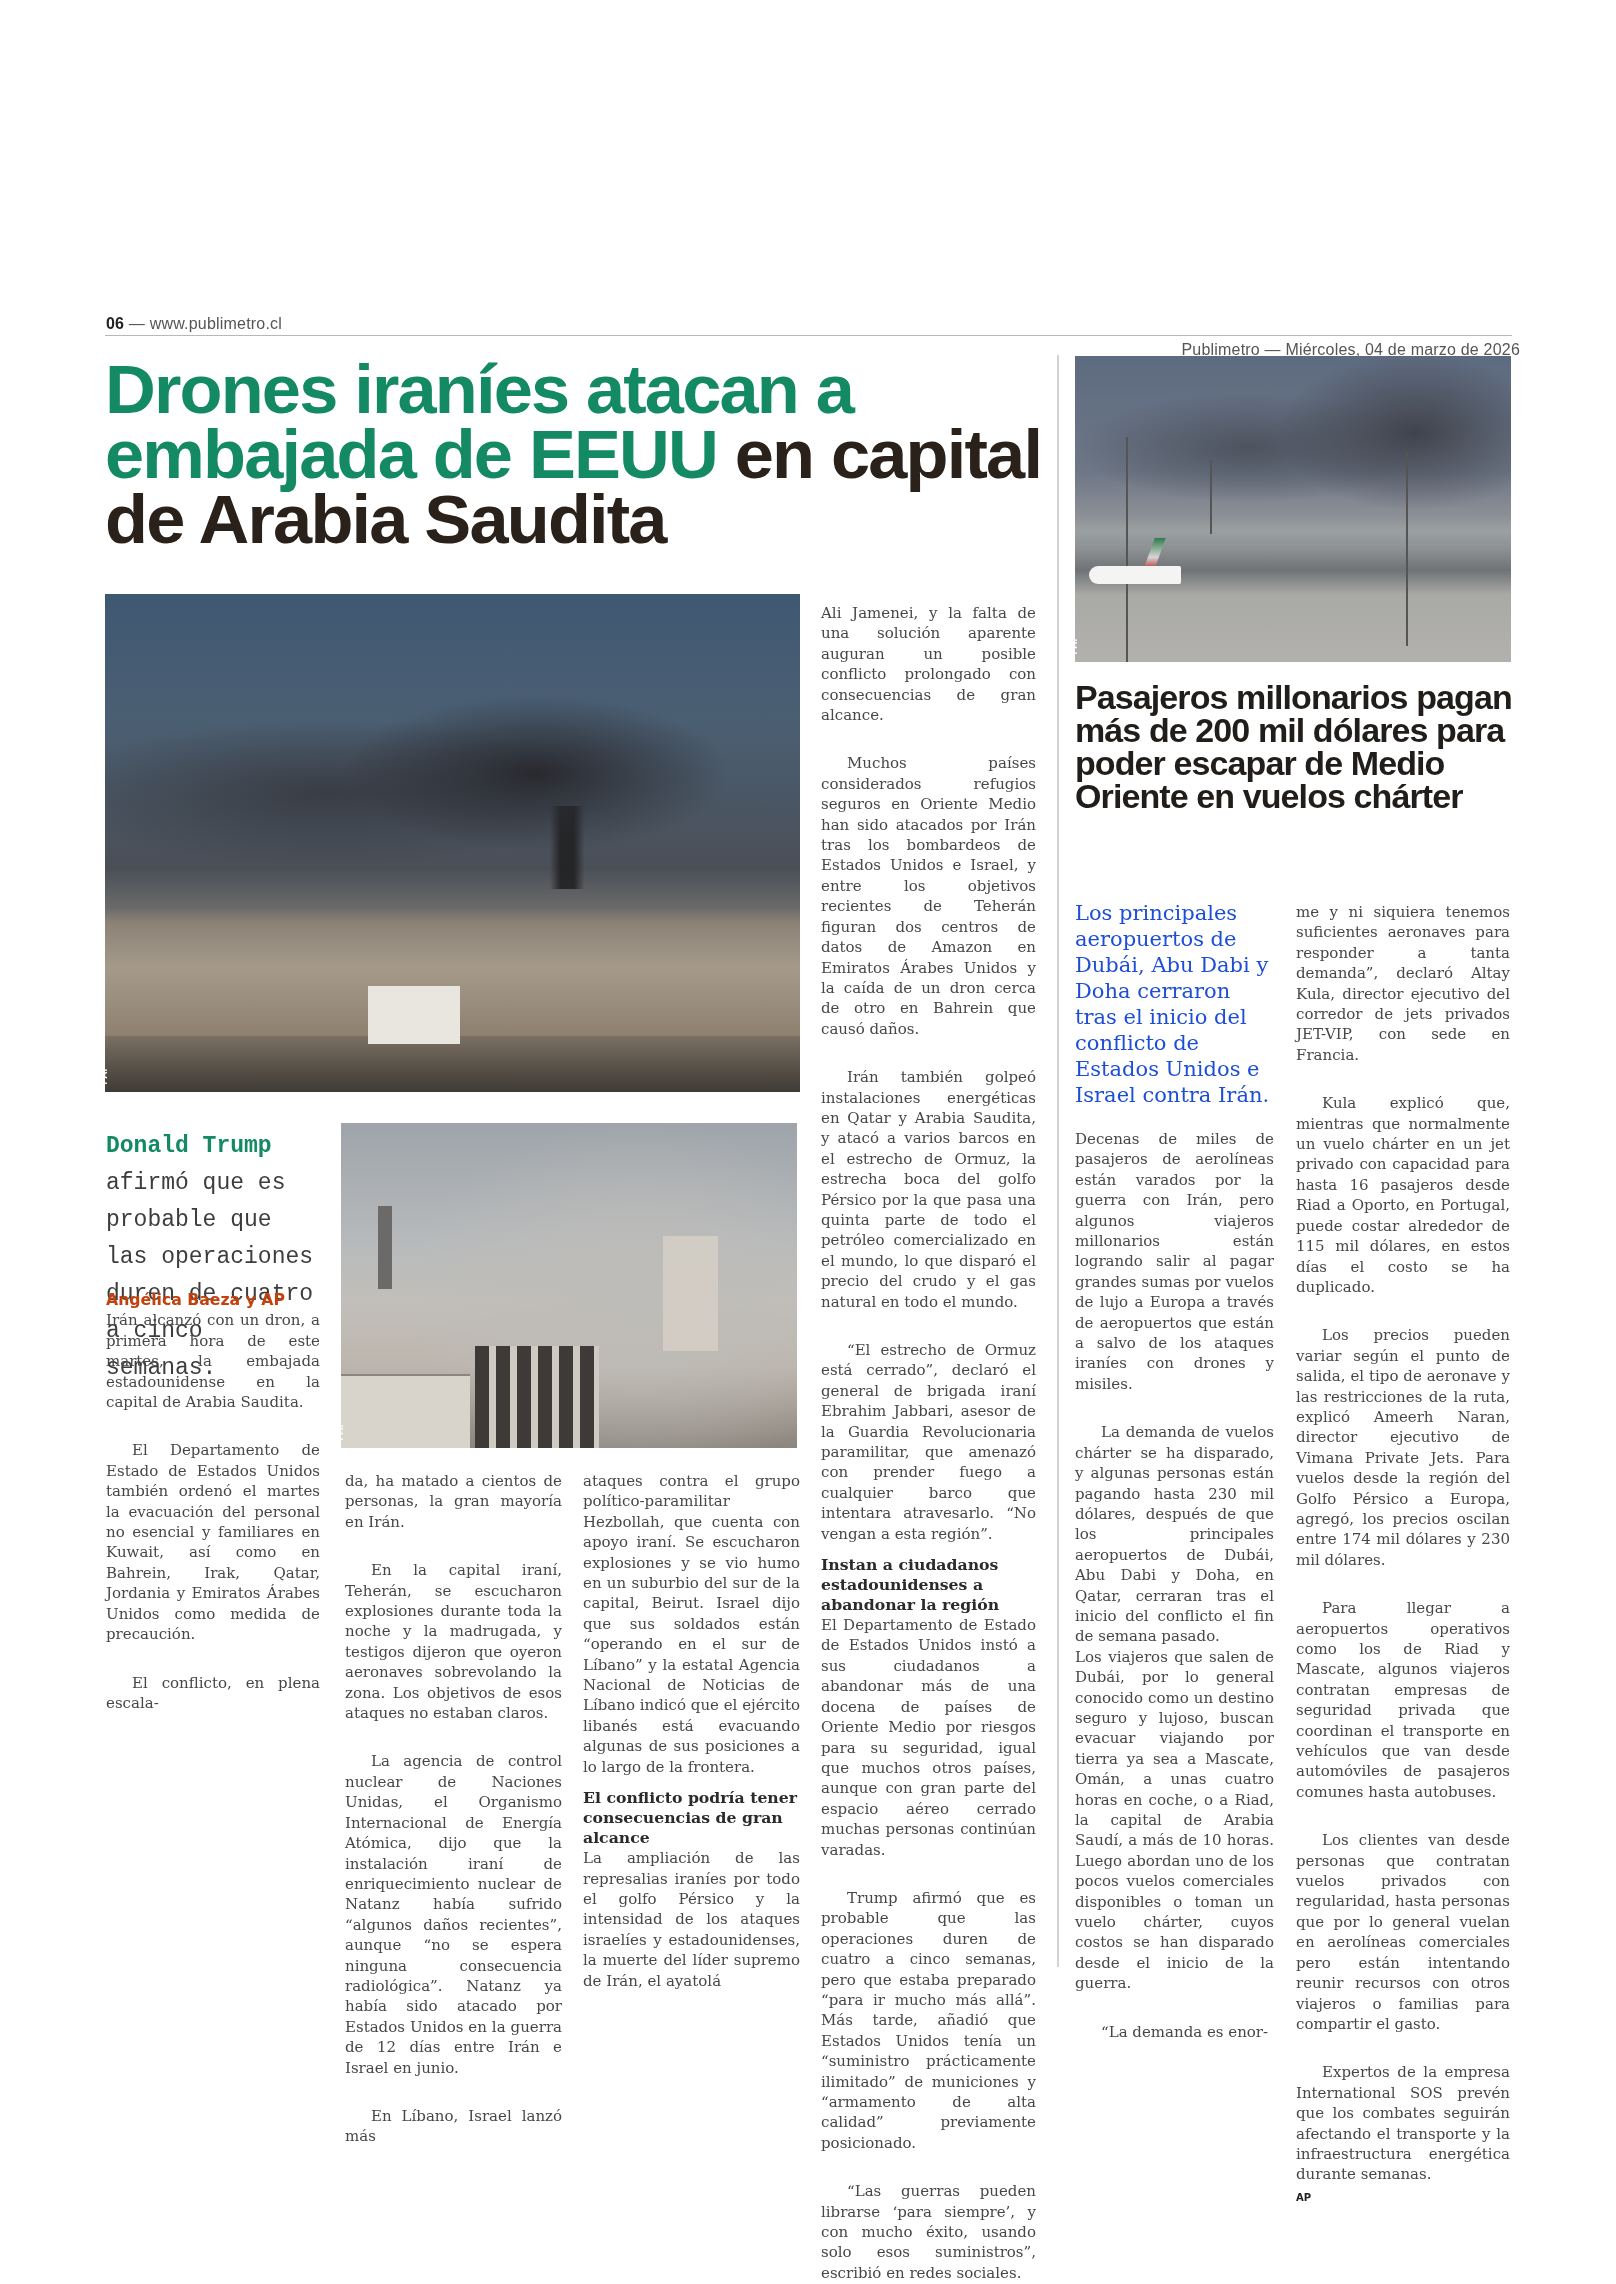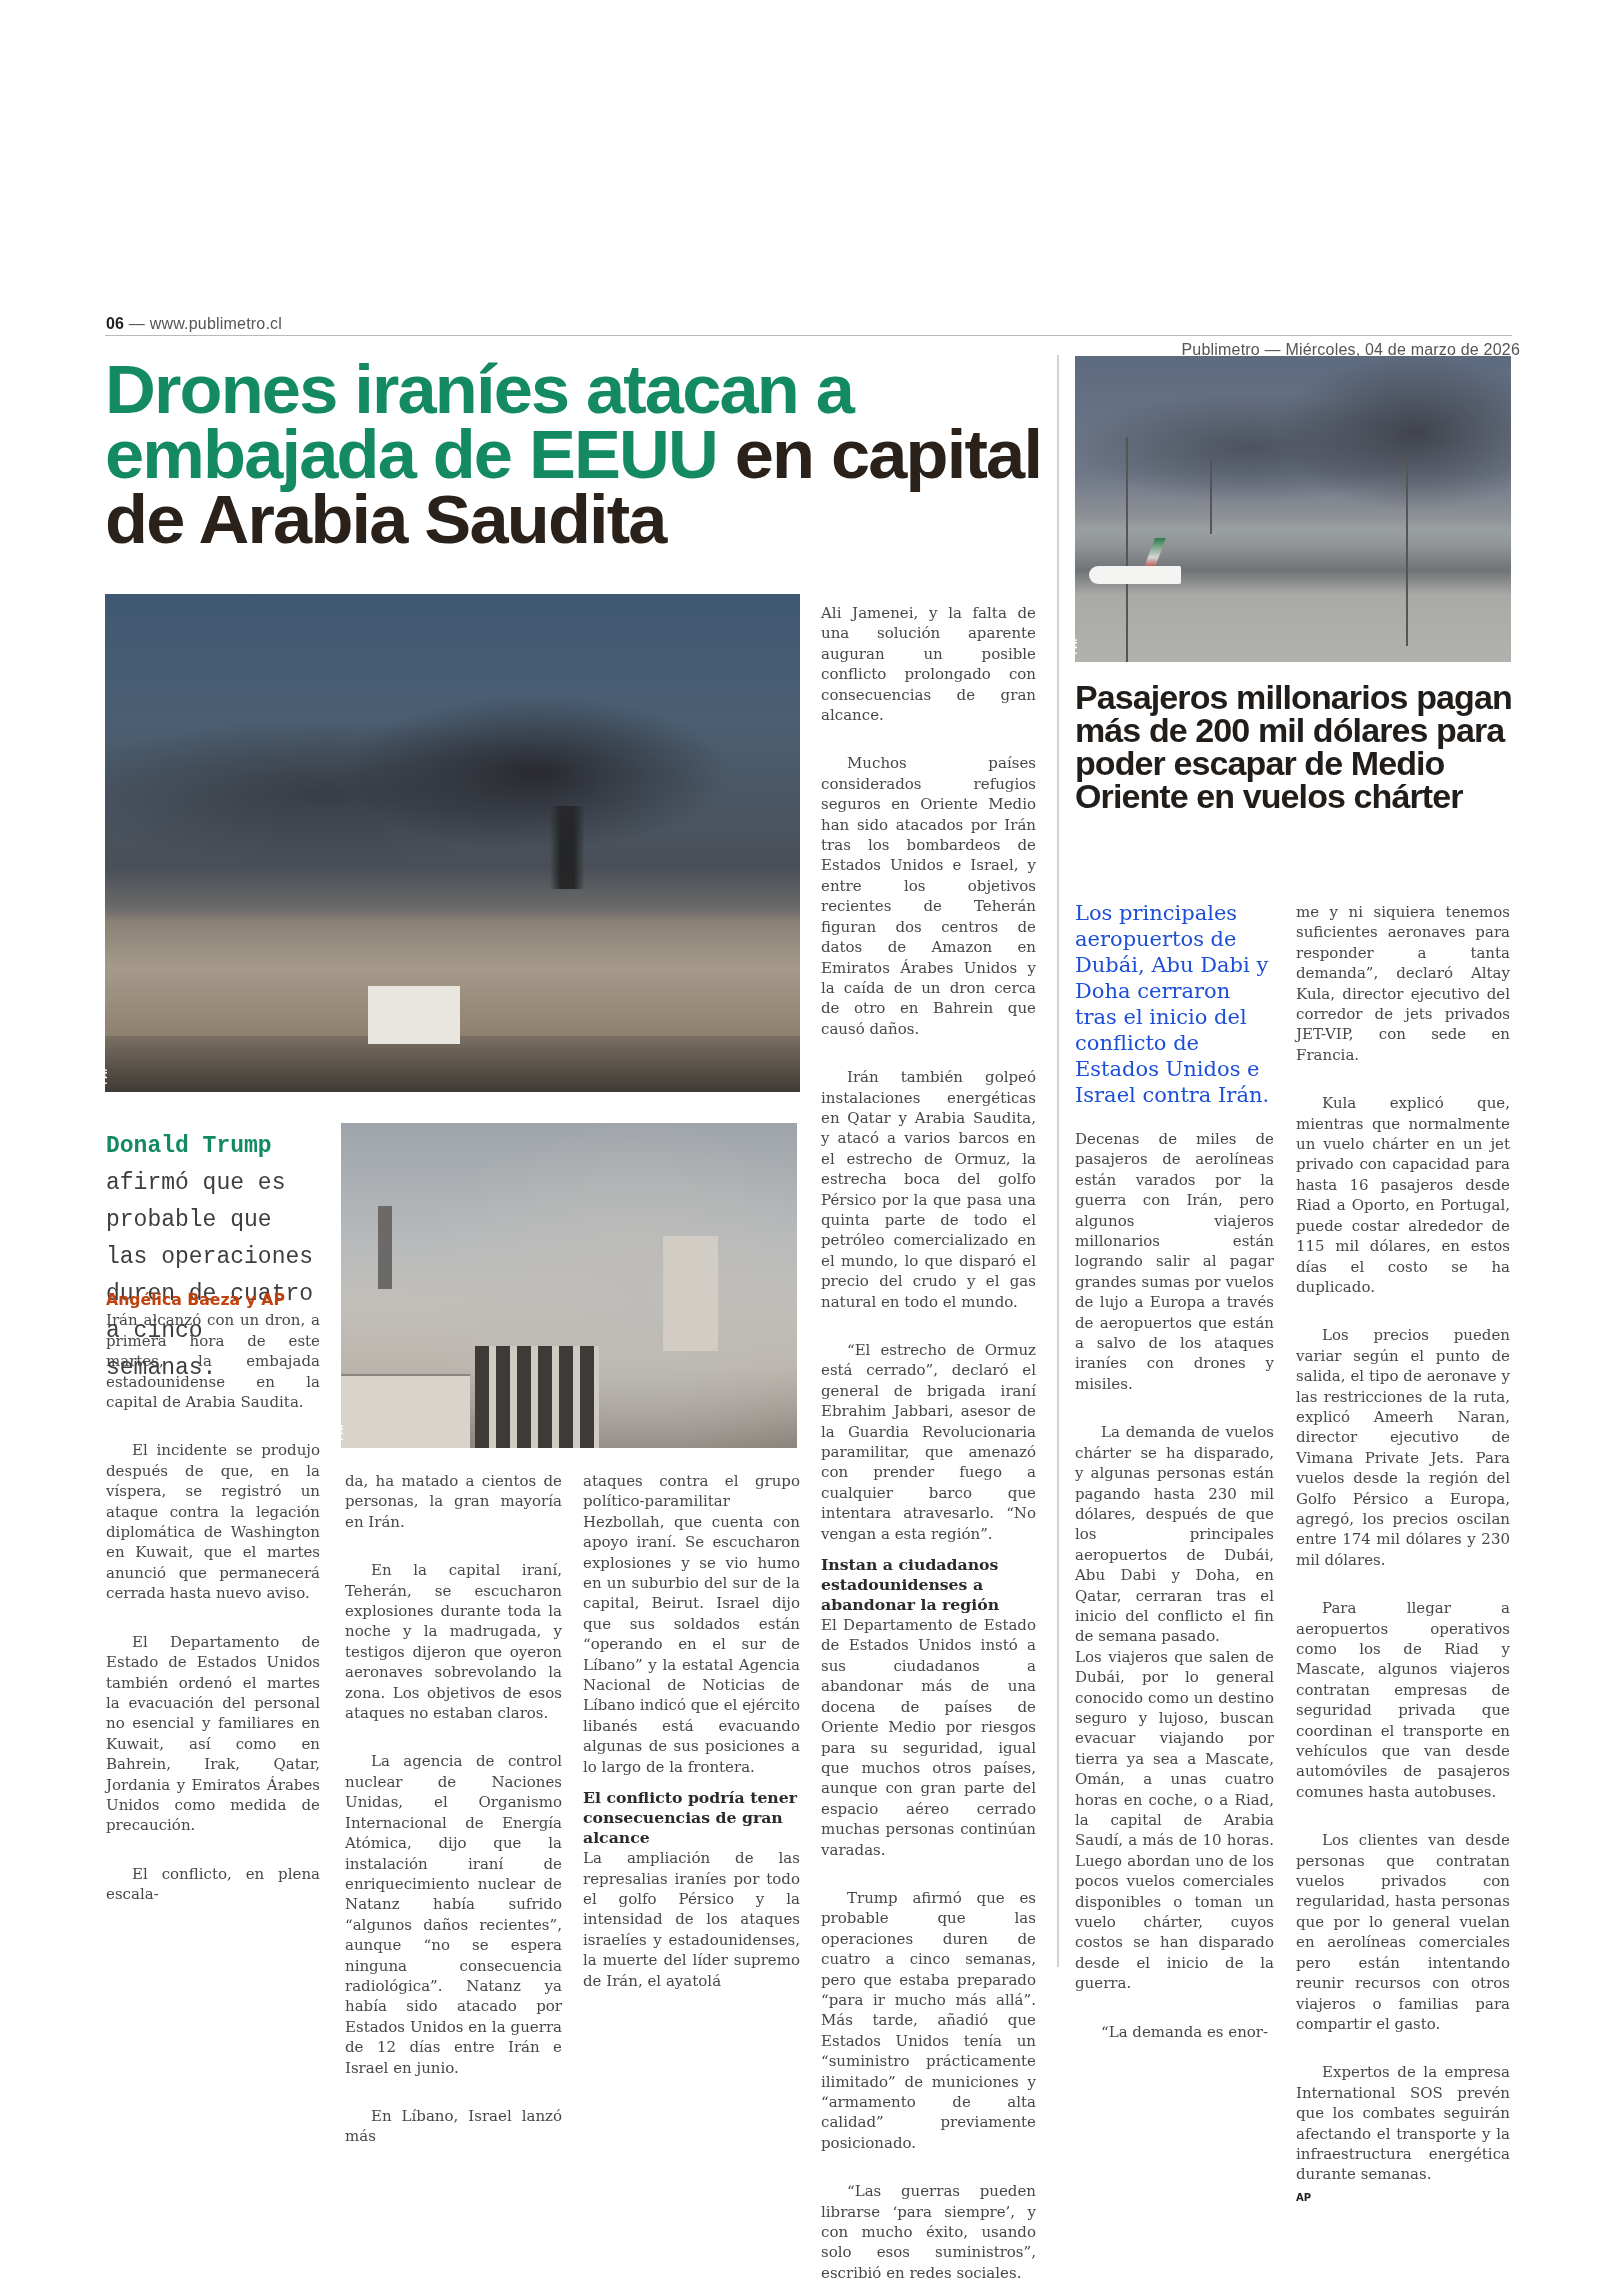--- a/index.html
+++ b/index.html
@@ -105,21 +105,20 @@
   <div class="b3"></div>
   <div class="b1"></div>
   <div class="b2"></div>
   <span class="credit">/ AP</span>
 </div>
 
 <div class="col" style="left:106px; top:1290px; width:214px;">
   <p class="byline">Angélica Baeza y AP</p>
   <div>
       <p>Irán alcanzó con un dron, a primera hora de este martes, la embajada estadounidense en la capital de Arabia Saudita.</p>
-      <p class="ind">El incidente se produjo después de que, en la víspera, se registró un ataque contra la legación diplomática de Washington en Kuwait, que el martes anunció que permanecerá cerrada hasta nuevo aviso.</p>
       <p class="ind">El Departamento de Estado de Estados Unidos también ordenó el martes la evacuación del personal no esencial y familiares en Kuwait, así como en Bahrein, Irak, Qatar, Jordania y Emiratos Árabes Unidos como medida de precaución.</p>
       <p class="ind">El conflicto, en plena escala-</p>
     </div>
 </div>
 
 <div class="col" style="left:345px; top:1471px; width:217px;">
   <div>
       <p>da, ha matado a cientos de personas, la gran mayoría en Irán.</p>
       <p class="ind">En la capital iraní, Teherán, se escucharon explosiones durante toda la noche y la madrugada, y testigos dijeron que oyeron aeronaves sobrevolando la zona. Los objetivos de esos ataques no estaban claros.</p>
       <p class="ind">La agencia de control nuclear de Naciones Unidas, el Organismo Internacional de Energía Atómica, dijo que la instalación iraní de enriquecimiento nuclear de Natanz había sufrido “algunos daños recientes”, aunque “no se espera ninguna consecuencia radiológica”. Natanz ya había sido atacado por Estados Unidos en la guerra de 12 días entre Irán e Israel en junio.</p>

